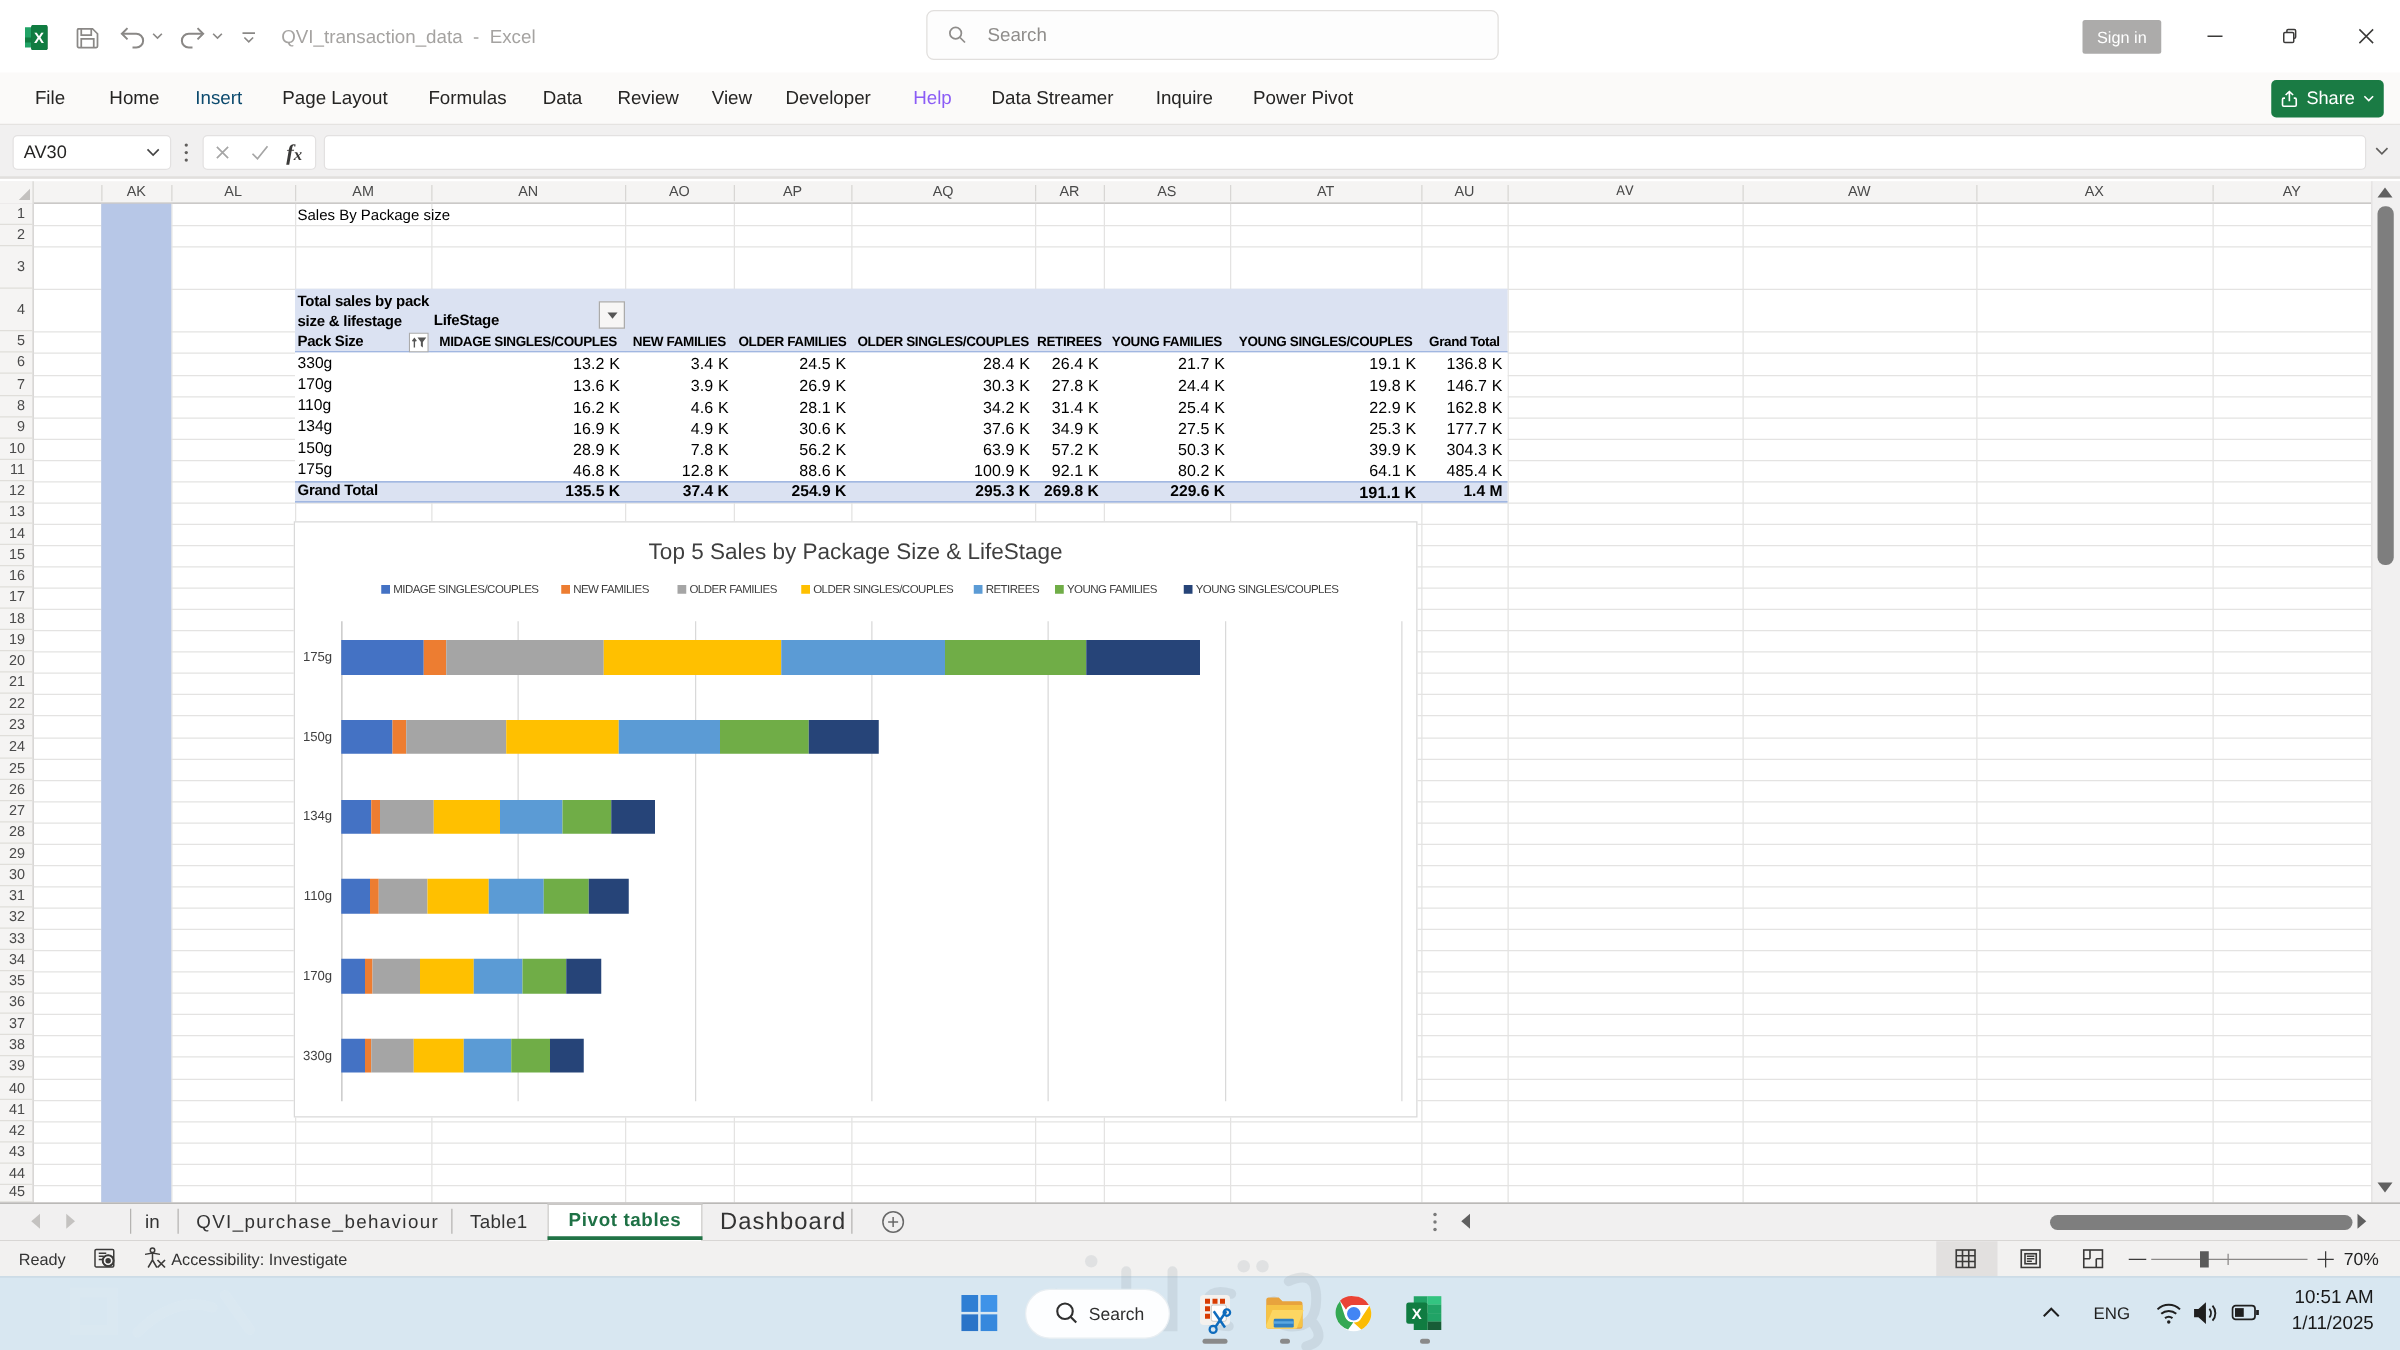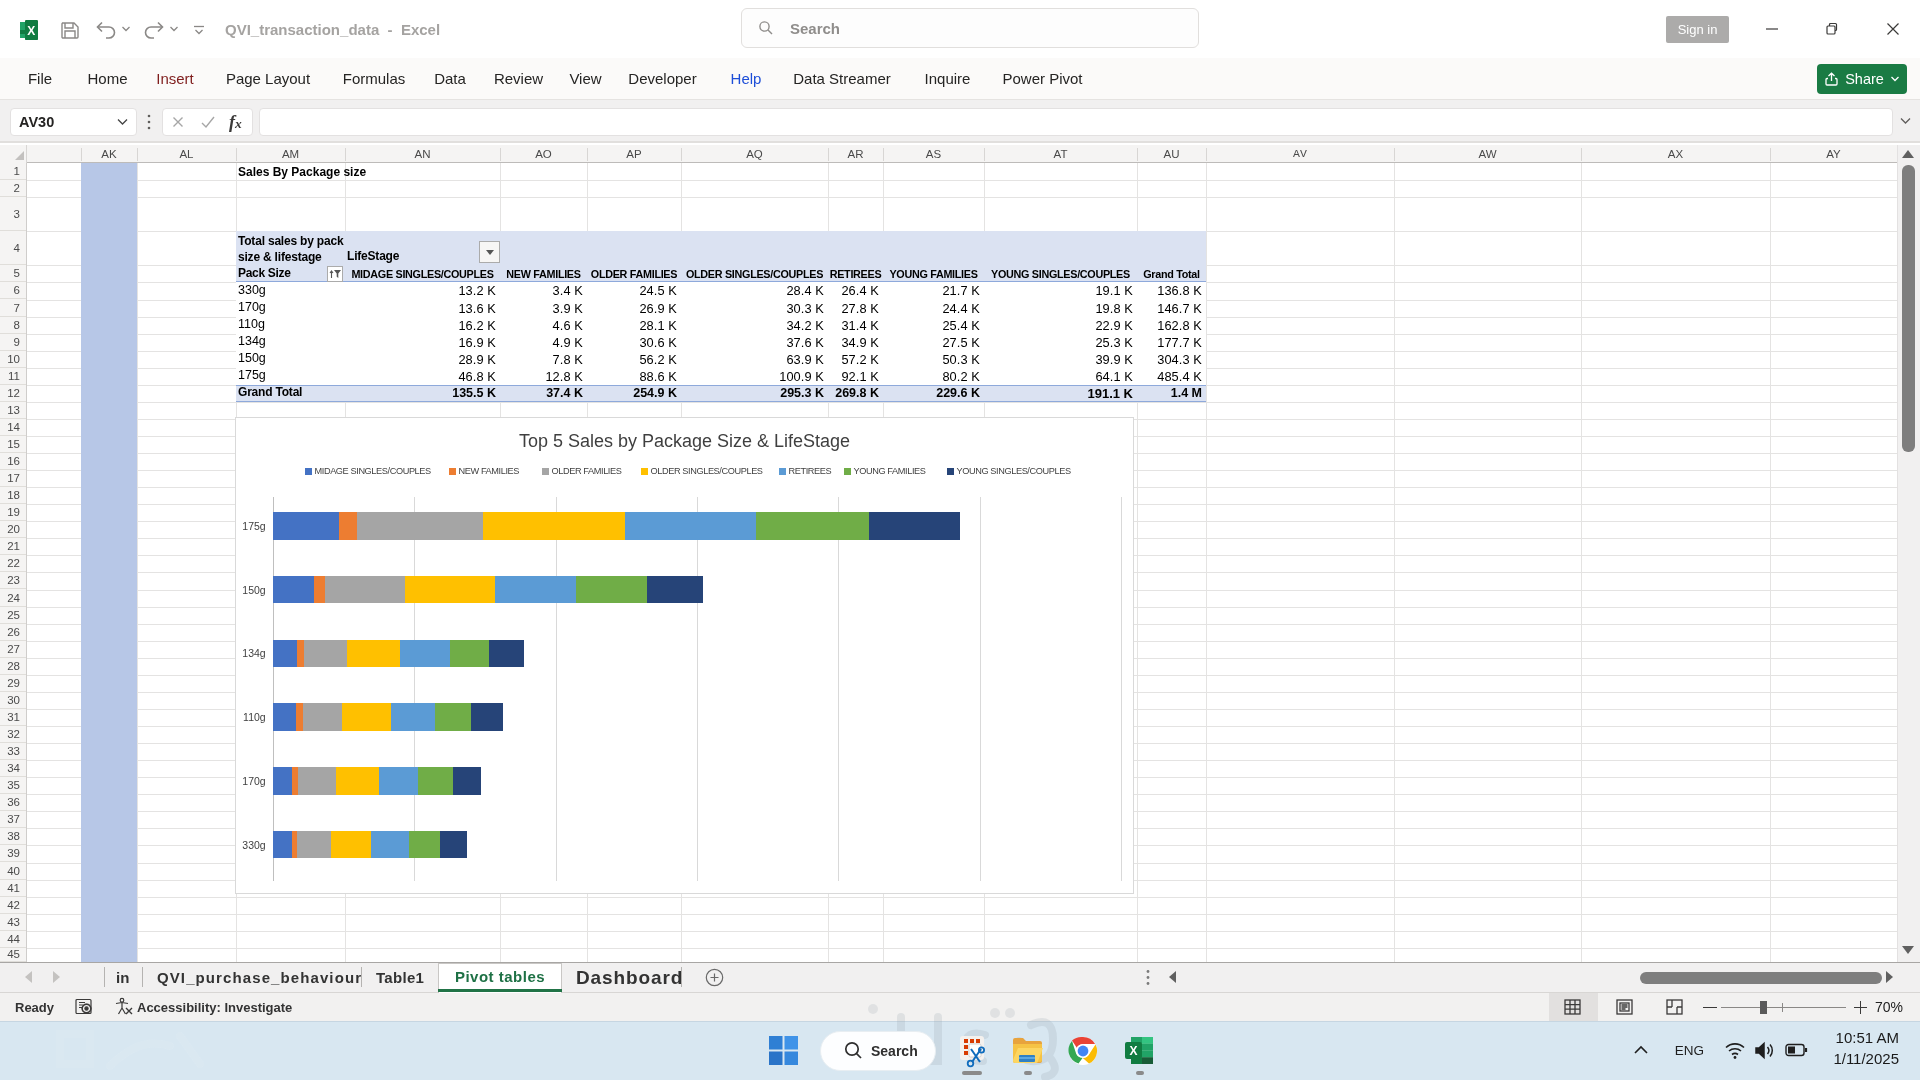--- a/index.html
+++ b/index.html
@@ -1,20 +1,20 @@
 <!DOCTYPE html>
 <html><head><meta charset="utf-8">
 <style>
 * { margin:0; padding:0; box-sizing:border-box; }
 html,body { width:1920px; height:1080px; overflow:hidden; }
 body { font-family:"Liberation Sans", sans-serif; background:#fff; position:relative; }
 .a { position:absolute; }
 .ct { display:flex; align-items:center; justify-content:center; }
 .rt { display:flex; align-items:center; justify-content:flex-end; }
-.lt { display:flex; align-items:center; justify-content:flex-start;font-weight:bold; }
+.lt { display:flex; align-items:center; justify-content:flex-start; }
 </style></head><body>
 
 <div class="a" style="left:0;top:0;width:1920px;height:58px;background:#ffffff;"></div>
 <svg class="a" style="left:20px;top:19px;" width="22" height="22" viewBox="0 0 22 22">
 <rect x="0" y="3" width="10" height="16" fill="#21a366"></rect>
 <rect x="0" y="3" width="10" height="4" fill="#21a366"></rect>
 <rect x="0" y="11" width="10" height="4" fill="#107c41"></rect>
 <rect x="5" y="1" width="13" height="20" rx="1.5" fill="#185c37"></rect>
 <rect x="5" y="1" width="13" height="20" rx="1.5" fill="#107c41"></rect>
 <text x="11.3" y="15.5" font-size="12" font-weight="bold" fill="#fff" text-anchor="middle" font-family="Liberation Sans">X</text>
@@ -56,28 +56,28 @@
 <svg class="a" style="left:1824px;top:21px;" width="16" height="16" viewBox="0 0 16 16" stroke="#3b3a39" stroke-width="1.2" fill="none">
     <rect x="3" y="5" width="8" height="8" rx="1"></rect>
     <path d="M5.5 5 V3.5 a1 1 0 0 1 1 -1 h5 a1 1 0 0 1 1 1 v5 a1 1 0 0 1 -1 1 H11"></path>
   </svg>
 <svg class="a" style="left:1885px;top:21px;" width="16" height="16" viewBox="0 0 16 16" stroke="#3b3a39" stroke-width="1.2" fill="none">
     <path d="M2.5 2.5 L13.5 13.5 M13.5 2.5 L2.5 13.5"></path>
   </svg>
 <div class="a" style="left:0;top:58px;width:1920px;height:42px;background:#fbfaf9;border-bottom:1px solid #e5e3e1;"></div>
 <div class="a ct" style="left:-30px;top:58px;width:140px;height:41px;font-size:15px;color:#252423;">File</div>
 <div class="a ct" style="left:37.5px;top:58px;width:140px;height:41px;font-size:15px;color:#252423;">Home</div>
-<div class="a ct" style="left:105px;top:58px;width:140px;height:41px;font-size:15px;color:#7f1d1d;">Insert</div>
+<div class="a ct" style="left:105px;top:58px;width:140px;height:41px;font-size:15px;color:#0c4a6e;">Insert</div>
 <div class="a ct" style="left:198px;top:58px;width:140px;height:41px;font-size:15px;color:#252423;">Page Layout</div>
 <div class="a ct" style="left:304px;top:58px;width:140px;height:41px;font-size:15px;color:#252423;">Formulas</div>
 <div class="a ct" style="left:380px;top:58px;width:140px;height:41px;font-size:15px;color:#252423;">Data</div>
 <div class="a ct" style="left:448.5px;top:58px;width:140px;height:41px;font-size:15px;color:#252423;">Review</div>
 <div class="a ct" style="left:515.5px;top:58px;width:140px;height:41px;font-size:15px;color:#252423;">View</div>
 <div class="a ct" style="left:592.5px;top:58px;width:140px;height:41px;font-size:15px;color:#252423;">Developer</div>
-<div class="a ct" style="left:676px;top:58px;width:140px;height:41px;font-size:15px;color:#1d4ed8;">Help</div>
+<div class="a ct" style="left:676px;top:58px;width:140px;height:41px;font-size:15px;color:#8b5cf6;">Help</div>
 <div class="a ct" style="left:772px;top:58px;width:140px;height:41px;font-size:15px;color:#252423;">Data Streamer</div>
 <div class="a ct" style="left:877.5px;top:58px;width:140px;height:41px;font-size:15px;color:#252423;">Inquire</div>
 <div class="a ct" style="left:972.5px;top:58px;width:140px;height:41px;font-size:15px;color:#252423;">Power Pivot</div>
 <div class="a ct" style="left:1817px;top:64px;width:90px;height:30px;background:#1a7b44;border-radius:4px;color:#fff;font-size:14.5px;gap:6px;">
 <svg width="15" height="15" viewBox="0 0 15 15" fill="none" stroke="#fff" stroke-width="1.3">
       <path d="M7.5 9 V1.5 M4.5 4 L7.5 1.2 L10.5 4"></path>
       <path d="M4 6.5 H3 a1 1 0 0 0 -1 1 V12 a1 1 0 0 0 1 1 h9 a1 1 0 0 0 1 -1 V7.5 a1 1 0 0 0 -1 -1 h-1"></path>
     </svg>
 <span>Share</span>
 <svg width="10" height="8" viewBox="0 0 10 8" fill="none" stroke="#fff" stroke-width="1.3">

